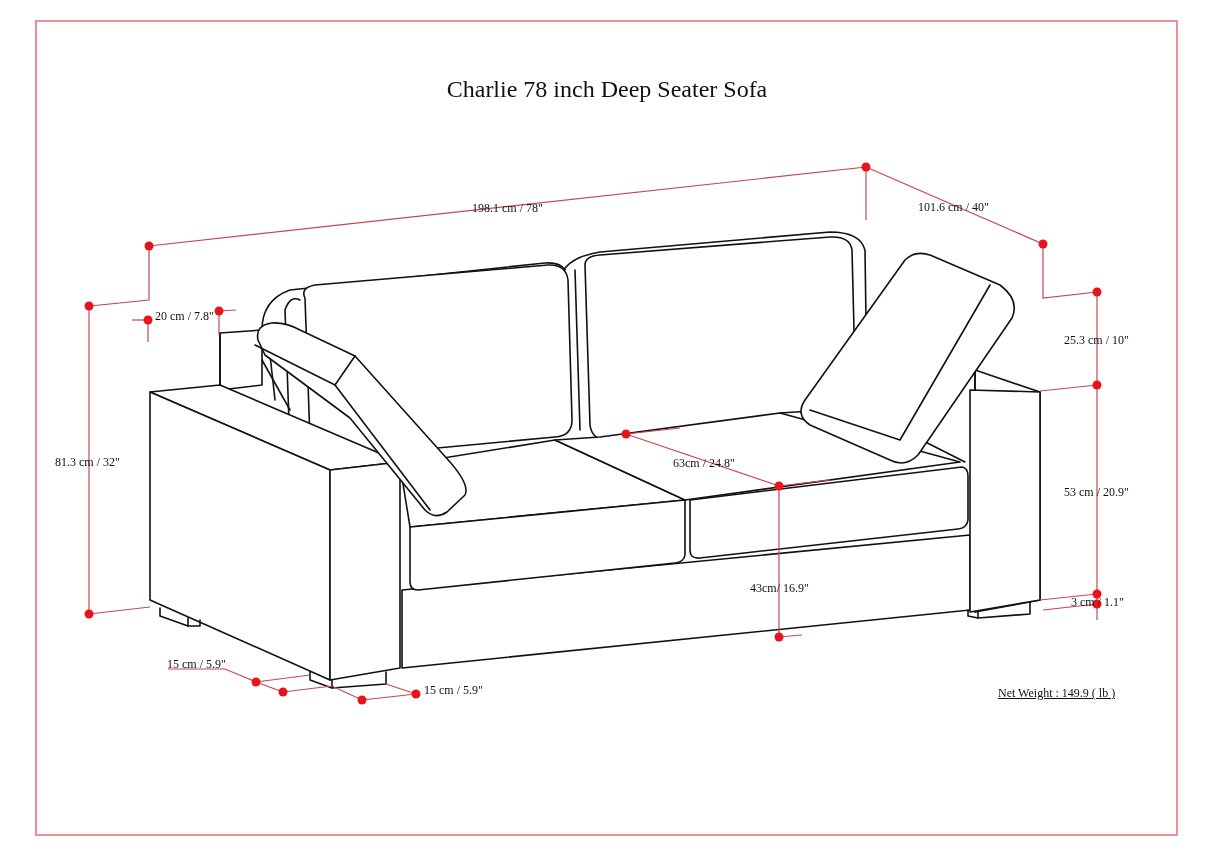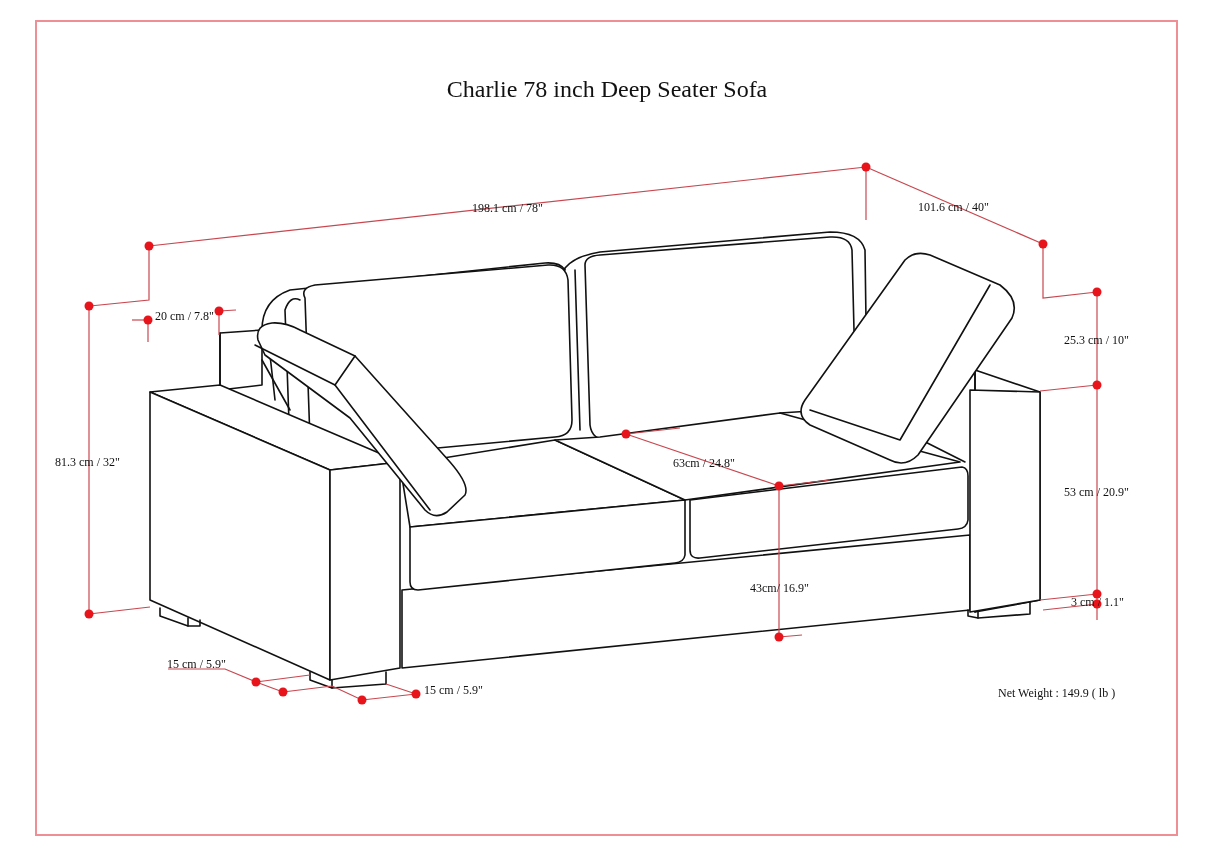--- a/index.html
+++ b/index.html
@@ -1,21 +1,21 @@
 <!DOCTYPE html>
 <html><head>
 <meta charset="utf-8">
 <style>
   html, body { margin: 0; padding: 0; background: #ffffff; }
   body { width: 1214px; height: 858px; position: relative; overflow: hidden; font-family: "Liberation Serif", "DejaVu Serif", serif; }
   .frame { position: absolute; left: 35px; top: 20px; width: 1143px; height: 816px; border: 2px solid #ef8f95; box-sizing: border-box; }
   .title { position: absolute; left: 0; width: 1214px; top: 76px; text-align: center; font-size: 24px; color: #111; }
   svg.drawing { position: absolute; left: 0; top: 0; }
   .lbl { position: absolute; font-size: 12px; color: #111; white-space: nowrap; background: transparent; line-height: 14px; }
-  .weight { position: absolute; font-size: 12px; color: #111; white-space: nowrap; }
+  .weight { position: absolute; font-size: 12px; color: #111; white-space: nowrap; text-decoration: underline; }
 </style>
 </head>
 <body>
 
 <div class="frame"></div>
 
 <div class="title">Charlie 78 inch Deep Seater Sofa</div>
 
 <svg class="drawing" width="1214" height="858" viewBox="0 0 1214 858">
 

